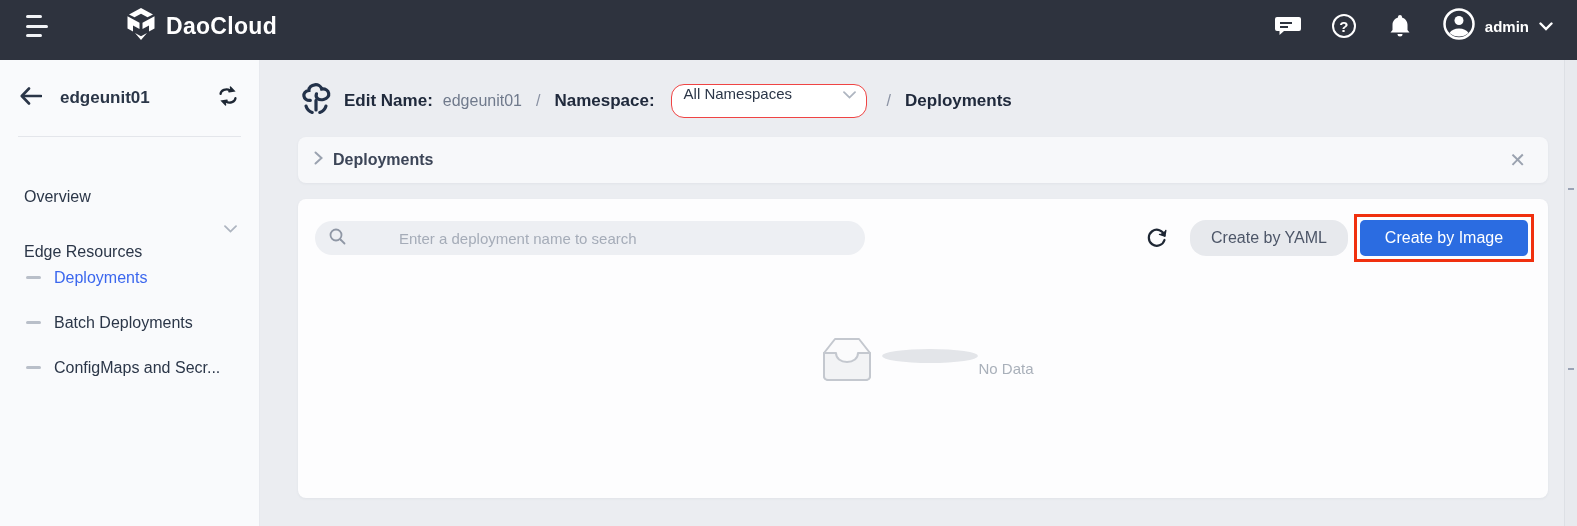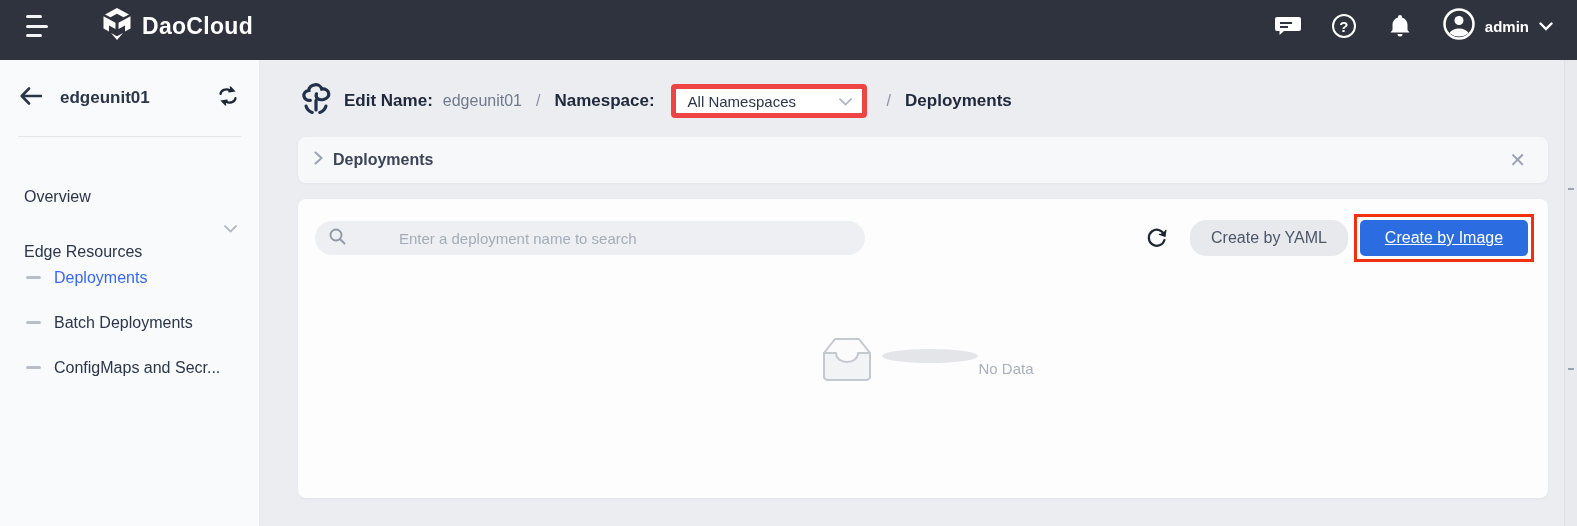--- a/index.html
+++ b/index.html
@@ -1,21 +1,21 @@
 <!DOCTYPE html>
 <html><head>
 <meta charset="utf-8">
 <style>
   * { margin:0; padding:0; box-sizing:border-box; }
   html,body { width:1577px; height:526px; overflow:hidden; }
   body { font-family:"Liberation Sans", sans-serif; background:#ebedf1; color:#2b3648; }
   .app { position:relative; width:1577px; height:526px; }
 
   
-  .topbar { height:60px; background:#2e333e; display:flex; align-items:center; padding:0 24px 8px 20px; }
+  .topbar { height:60px; background:#2e333e; display:flex; align-items:center; padding:0 24px 8px 20px;gap:24px; }
   .hamburger { width:34px; height:22px; display:flex; flex-direction:column; justify-content:space-between; cursor:pointer; margin-left:6px; }
   .hamburger span { height:3px; background:#f2f4f7; border-radius:2px; }
   .hamburger span:nth-child(1){ width:16px; }
   .hamburger span:nth-child(2){ width:22px; }
   .hamburger span:nth-child(3){ width:16px; }
   .brand { display:flex; align-items:center; gap:10px; margin-left:42px; }
   .brand-text { color:#fff; font-size:23px; font-weight:bold; letter-spacing:.3px; }
   .topbar-right { margin-left:auto; display:flex; align-items:center; gap:30px; }
   .tb-icon { width:26px; height:26px; display:flex; align-items:center; justify-content:center; cursor:pointer; }
   .help-circle { width:24px; height:24px; border:2px solid #fff; border-radius:50%; color:#fff; font-weight:bold; font-size:15px; display:flex; align-items:center; justify-content:center; }
@@ -40,37 +40,37 @@
   .chev { flex:none; }
 
   
   .main { flex:1; position:relative; }
   .page-header { display:flex; align-items:center; margin:22px 0 0 38px; height:38px; gap:10px; }
   .ph-label { font-size:17px; font-weight:bold; color:#202a3c; }
   .ph-value { font-size:16px; color:#5d market6 }
   .ph-value, .ph-sep { font-size:16px; color:#707a8c; }
   .ph-sep { margin:0 4px; color:#8a92a3; }
   .ph-page { font-size:17px; font-weight:bold; color:#202a3c; }
-  .ns-select { width:196px; height:34px; background:#fff; border:5px solid #ef4444; border-radius:4px; display:flex; align-items:center; padding:0 10px 0 12px; margin:0 6px; cursor:pointer; }
+  .ns-select { width:196px; height:34px; background:#fff; border:1px solid #ef4444; border-radius:13px; display:flex; align-items:flex-start; padding:0 10px 0 12px; margin:0 6px; cursor:pointer; }
   .ns-select .val { flex:1; font-size:15px; color:#2b3648; }
 
   .crumb-bar { margin:17px 29px 0 38px; height:46px; background:#f7f8fa; border-radius:8px; box-shadow:0 1px 3px rgba(40,50,70,.05); display:flex; align-items:center; padding:0 22px 0 16px; }
   .crumb-label { font-size:16px; font-weight:bold; color:#3c4557; margin-left:10px; flex:1; }
   .close-x { font-size:20px; color:#9aa2af; cursor:pointer; line-height:1; }
 
   .card { margin:16px 29px 0 38px; height:299px; background:#fdfdfe; border-radius:8px; box-shadow:0 1px 3px rgba(40,50,70,.05); display:flex; flex-direction:column; }
   .card-toolbar { display:flex; align-items:center; padding:15px 14px 0 17px; height:63px; }
   .search-pill { width:550px; height:34px; background:#edeff3; border-radius:17px; display:flex; align-items:center; padding:0 14px;gap:44px; }
   .search-pill input { border:none; outline:none; background:transparent; font-size:15px; color:#2b3648; width:100%; margin-left:9px; font-family:"Liberation Sans",sans-serif; }
   .search-pill input::placeholder { color:#a5acb8; }
   .tb-spacer { flex:1; }
   .refresh-btn { margin-right:22px; cursor:pointer; display:flex; }
   .btn-yaml { width:158px; height:36px; background:#e7e9ed; border:none; border-radius:16px; font-size:16px; color:#4d5668; cursor:pointer; font-family:"Liberation Sans",sans-serif; }
   .red-wrap { border:3px solid #f0300e; padding:3px; margin-left:6px; }
-  .btn-image { width:168px; height:36px; background:#2b6ce1; border:none; border-radius:5px; font-size:16px; color:#fff; cursor:pointer; font-family:"Liberation Sans",sans-serif;text-decoration:underline; }
+  .btn-image { width:168px; height:36px; background:#2b6ce1; border:none; border-radius:5px; font-size:16px; color:#fff; cursor:pointer; font-family:"Liberation Sans",sans-serif; }
 
   .table-head { display:flex; height:34px; background:#f4f5f7; border-top:1px solid #ebecf0; margin-top:8px; align-items:center; }
   .th { width:167px; flex:none; font-size:15px; color:#9da4b0; padding-left:17px; height:34px; line-height:34px; border-right:1px solid #e3e6ea; white-space:nowrap; overflow:hidden; }
   .th:last-child { width:auto; flex:1; border-right:none; }
 
   .empty { flex:1; display:flex; flex-direction:row; align-items:center; justify-content:center; padding-bottom:38px; }
   .empty-shadow { width:96px; height:14px; background:#e3e5e9; border-radius:50%; margin-top:-10px; }
   .empty-text { margin-top:14px; font-size:15px; color:#a9b0ba; }
 
   

